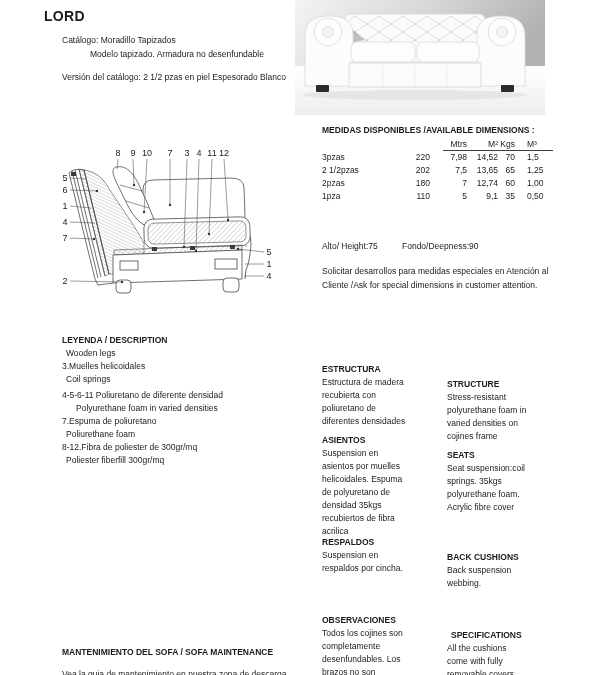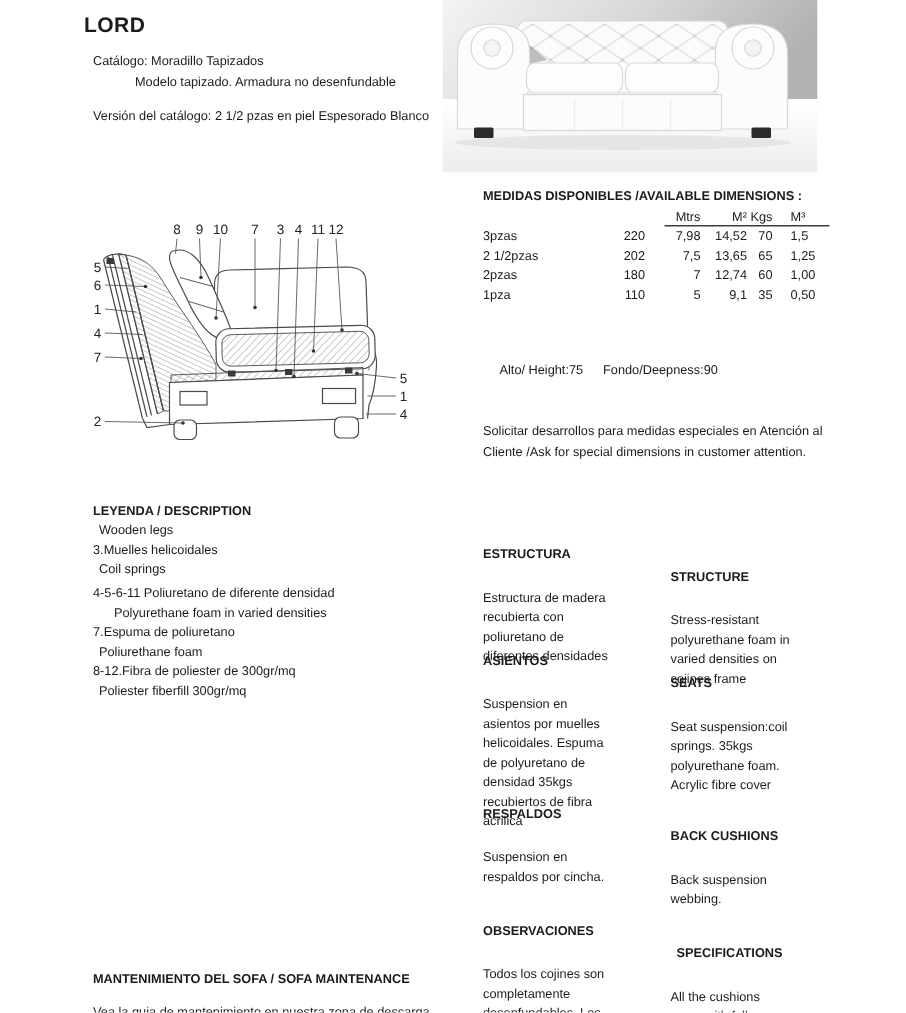--- a/index.html
+++ b/index.html
@@ -4,21 +4,21 @@
 <style>
   html,body{margin:0;padding:0;}
   body{
     width:604px;height:675px;overflow:hidden;position:relative;
     background:#ffffff;color:#1b1b1b;
     font-family:"Liberation Sans", sans-serif;
   }
   .abs{position:absolute;}
   .t{font-size:8.5px;line-height:13px;}
   .b{font-weight:bold;}
-  .pre{white-space:pre-line;margin-top:16px;}
+  .pre{white-space:pre-line;}
   .title{font-size:14px;font-weight:bold;letter-spacing:.3px;}
   
   .dimtable{
     display:grid;
     grid-template-columns:70px 38px 37px 31px 17px 39px;
     grid-auto-rows:13px;
     font-size:8.5px;line-height:13px;
   }
   .dimtable .num{text-align:right;}
   .dimtable .m3{text-align:left;padding-left:12px;}
@@ -30,21 +30,21 @@
   .leg-item.gap{margin-top:3px;}
   
   .spec{position:absolute;left:322px;width:282px;}
   .spec .col-es{position:absolute;left:0;top:0;width:95px;}
   .spec .col-en{position:absolute;left:125px;top:15px;width:106px;}
   svg text{font-family:"Liberation Sans", sans-serif;}
 </style>
 </head>
 <body>
 
-<div class="abs title" style="left:56px;top:8px;text-align:center;">LORD</div>
+<div class="abs title" style="left:44px;top:8px;text-align:center;">LORD</div>
 <div class="abs t" style="left:62px;top:34px;">Catálogo: Moradillo Tapizados</div>
 <div class="abs t" style="left:62px;top:48px;padding-left:28px;">Modelo tapizado. Armadura  no desenfundable</div>
 <div class="abs t" style="left:62px;top:71px;">Versión del catálogo: 2 1/2 pzas en piel Espesorado Blanco</div>
 
 <svg class="abs" style="left:295px;top:0;" width="250" height="115" viewBox="0 0 250 115">
   <defs>
     <linearGradient id="wall" x1="0" y1="0" x2="1" y2="0.25">
       <stop offset="0" stop-color="#f4f4f4"></stop>
       <stop offset="0.55" stop-color="#d6d6d6"></stop>
       <stop offset="1" stop-color="#b2b2b2"></stop>
@@ -124,21 +124,21 @@
 
   <div>1pza</div>
   <div class="num">110</div>
   <div class="num">5</div>
   <div class="num">9,1</div>
   <div class="num">35</div>
   <div class="m3">0,50</div>
 </div>
 <div class="headrule"></div>
 
-<div class="abs t" style="left:333px;top:240px;">Alto/ Height:75</div>
+<div class="abs t" style="left:322px;top:240px;">Alto/ Height:75</div>
 <div class="abs t" style="left:402px;top:240px;">Fondo/Deepness:90</div>
 <div class="abs t pre" style="left:322px;top:265px;width:250px;line-height:13.5px;">Solicitar desarrollos para medidas especiales en Atención al
 Cliente /Ask for special dimensions in customer attention.</div>
 
 <svg class="abs" style="left:40px;top:128px;" width="260" height="185" viewBox="0 0 260 185">
   <defs>
     <pattern id="hSeat" patternUnits="userSpaceOnUse" width="3.5" height="3.5" patternTransform="rotate(45)">
       <line x1="0" y1="0" x2="0" y2="3.5" stroke="#8a8a8a" stroke-width="0.6"></line>
     </pattern>
     <pattern id="hBack" patternUnits="userSpaceOnUse" width="3" height="3" patternTransform="rotate(115)">

